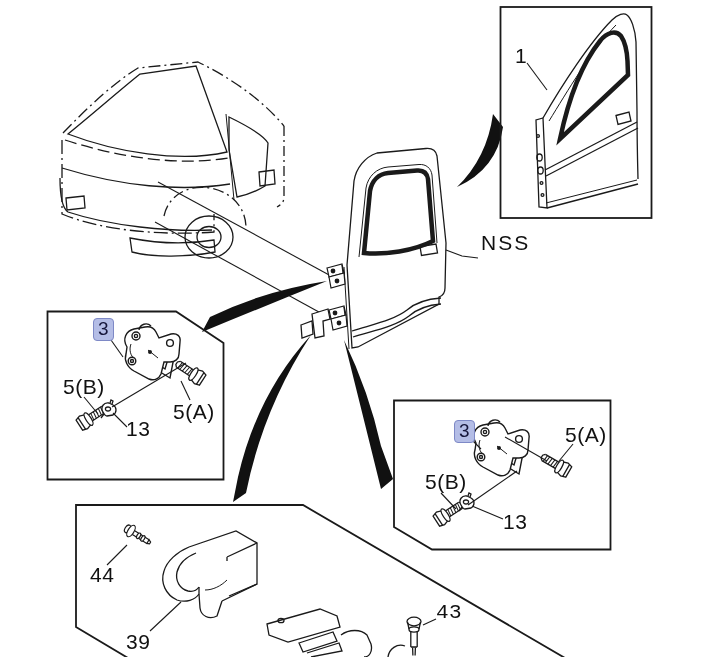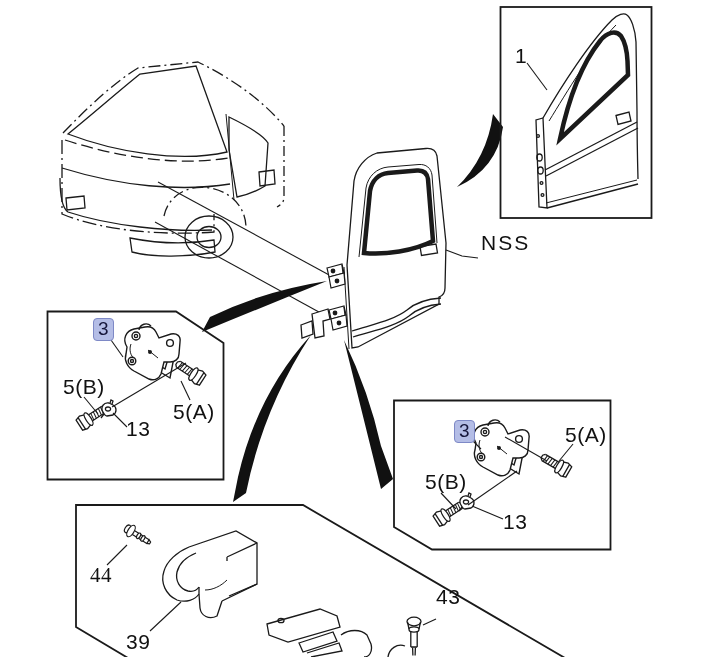--- a/index.html
+++ b/index.html
@@ -223,17 +223,17 @@
 <span class="lbl sel" style="left:93px;top:318px;">3</span>
 <span class="lbl" style="left:63px;top:376px;">5(B)</span>
 <span class="lbl" style="left:173px;top:401px;">5(A)</span>
 <span class="lbl" style="left:126px;top:418px;">13</span>
 
 <span class="lbl sel" style="left:454px;top:420px;">3</span>
 <span class="lbl" style="left:565px;top:424px;">5(A)</span>
 <span class="lbl" style="left:425px;top:471px;">5(B)</span>
 <span class="lbl" style="left:503px;top:511px;">13</span>
 
-<span class="lbl" style="left:90px;top:564px;font-family:Liberation Serif, serif;">44</span>
+<span class="lbl" style="left:90px;top:564px;">44</span>
 <span class="lbl" style="left:126px;top:631px;">39</span>
-<span class="lbl" style="left:436px;top:586px;">43</span>
+<span class="lbl" style="left:436px;top:602px;font-family:Liberation Mono, monospace;">43</span>
 
 </div>
 
 </body></html>

